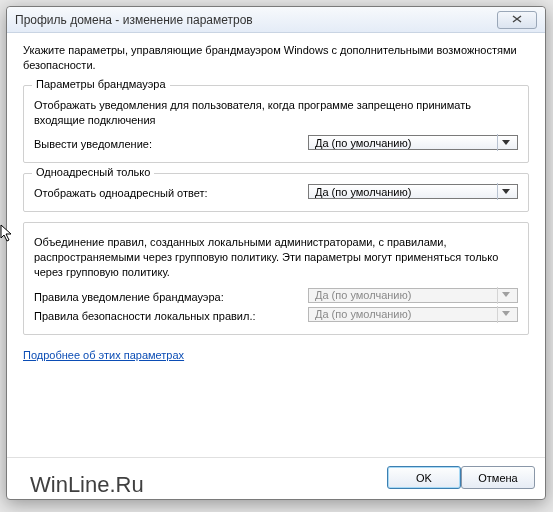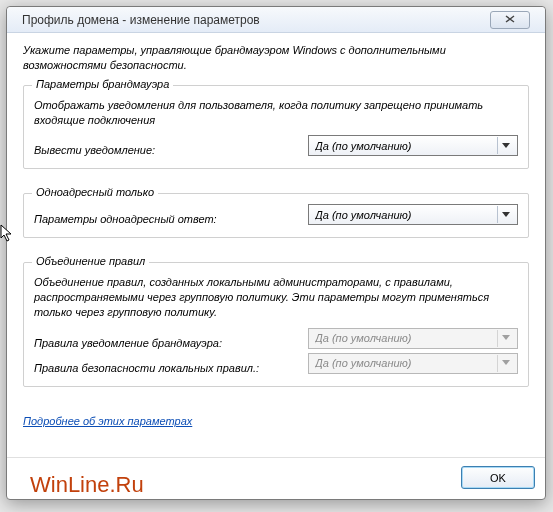--- a/index.html
+++ b/index.html
@@ -23,21 +23,21 @@
     box-shadow: 0 4px 18px rgba(0,0,0,0.35);
     display: flex;
     flex-direction: column;
   }
   .titlebar {
     height: 26px;
     background: linear-gradient(#f7f9fc, #e4ecf7);
     border-bottom: 1px solid #c9d4e3;
     display: flex;
     align-items: center;
-    padding: 0 15px;
+    padding: 0 8px;
     border-radius: 4px 4px 0 0;
   }
   .titlebar .title {
     flex: 1;
     color: #333;
     font-size: 12px;
     white-space: nowrap;
     overflow: hidden;
   }
   .close-btn {
@@ -49,32 +49,31 @@
     font-size: 10px;
     color: #444;
     cursor: default;
   }
   .content {
     flex: 1;
     padding: 10px 16px 8px 16px;
     overflow: hidden;
     display: flex;
     flex-direction: column;
-    font-style: italic;
   }
   .intro {
     color: #000;
     line-height: 1.35;
     margin-bottom: 12px;
     font-size: 11px;
   }
   .group {
     border: 1px solid #d0d0d0;
     border-radius: 2px;
-    margin-bottom: 24px;
+    margin-bottom: 10px;
     padding: 6px 10px 10px 10px;
     position: relative;
   }
   .group-title {
     position: absolute;
     top: -8px;
     left: 8px;
     background: #fff;
     padding: 0 4px;
     font-size: 11px;
@@ -94,21 +93,21 @@
     margin-bottom: 2px;
   }
   .row .label {
     flex: 1;
     font-size: 11px;
     color: #000;
     padding-right: 8px;
   }
   .dropdown {
     width: 210px;
-    height: 21px;
+    height: 15px;
     border: 1px solid #7a7a7a;
     background: linear-gradient(#fff, #eef1f6);
     display: flex;
     align-items: center;
     padding: 0 4px 0 6px;
     font-size: 11px;
     color: #000;
     position: relative;
   }
   .dropdown.disabled {
@@ -158,21 +157,21 @@
   .btn.default {
     border-color: #3c7fb1;
     box-shadow: 0 0 0 1px #a7d9f5 inset;
   }
   .watermark {
     position: absolute;
     left: 30px;
     bottom: 14px;
     font-family: Arial, sans-serif;
     font-size: 22px;
-    color: #c2410c;
+    color: #404040;
     pointer-events: none;
   }
   .cursor {
     position: absolute;
     left: 0px; top: 224px;
     width: 14px; height: 20px;
     pointer-events: none;
   }
 </style>
 </head>
@@ -190,51 +189,50 @@
       </span>
     </div>
   </div>
 
   <div class="content">
 
     <div class="intro">Укажите параметры, управляющие брандмауэром Windows с дополнительными возможностями безопасности.</div>
 
     <div class="group">
       <div class="group-title">Параметры брандмауэра</div>
-      <div class="group-desc">Отображать уведомления для пользователя, когда политику запрещено принимать входящие подключения</div>
+      <div class="group-desc">Отображать уведомления для пользователя, когда программе запрещено принимать входящие подключения</div>
       <div class="row">
         <div class="label">Вывести уведомление:</div>
         <div class="dropdown">
           <span class="dd-text">Да (по умолчанию)</span>
           <span class="chev">
               <svg viewBox="0 0 8 6">
                 <path d="M0 0 L8 0 L4 5 Z"></path>
               </svg>
             </span>
         </div>
       </div>
     </div>
 
     <div class="group">
       <div class="group-title">Одноадресный только</div>
       <div class="row">
-        <div class="label">Параметры одноадресный ответ:</div>
+        <div class="label">Отображать одноадресный ответ:</div>
         <div class="dropdown">
           <span class="dd-text">Да (по умолчанию)</span>
           <span class="chev">
               <svg viewBox="0 0 8 6">
                 <path d="M0 0 L8 0 L4 5 Z"></path>
               </svg>
             </span>
         </div>
       </div>
     </div>
 
     <div class="group">
-      <div class="group-title">Объединение правил</div>
       <div class="group-desc">Объединение правил, созданных локальными администраторами, с правилами, распространяемыми через групповую политику. Эти параметры могут применяться только через групповую политику.</div>
       <div class="row">
         <div class="label">Правила уведомление брандмауэра:</div>
         <div class="dropdown disabled">
           <span class="dd-text">Да (по умолчанию)</span>
           <span class="chev">
               <svg viewBox="0 0 8 6">
                 <path d="M0 0 L8 0 L4 5 Z"></path>
               </svg>
             </span>
@@ -253,20 +251,23 @@
       </div>
     </div>
 
     <a class="link">Подробнее об этих параметрах</a>
 
   </div>
 
   <div class="button-bar">
     <div class="btn default">
         <span>OK</span>
+      </div>
+    <div class="btn">
+        <span>Отмена</span>
       </div>
   </div>
 
 </div>
 
 <div class="watermark">WinLine.Ru</div>
 
 <div class="cursor">
   <svg viewBox="0 0 14 20">
       <path d="M1 1 L1 14 L4 11 L7 17 L9 16 L6 10 L11 10 Z" fill="#fff" stroke="#000" stroke-width="1"></path>

